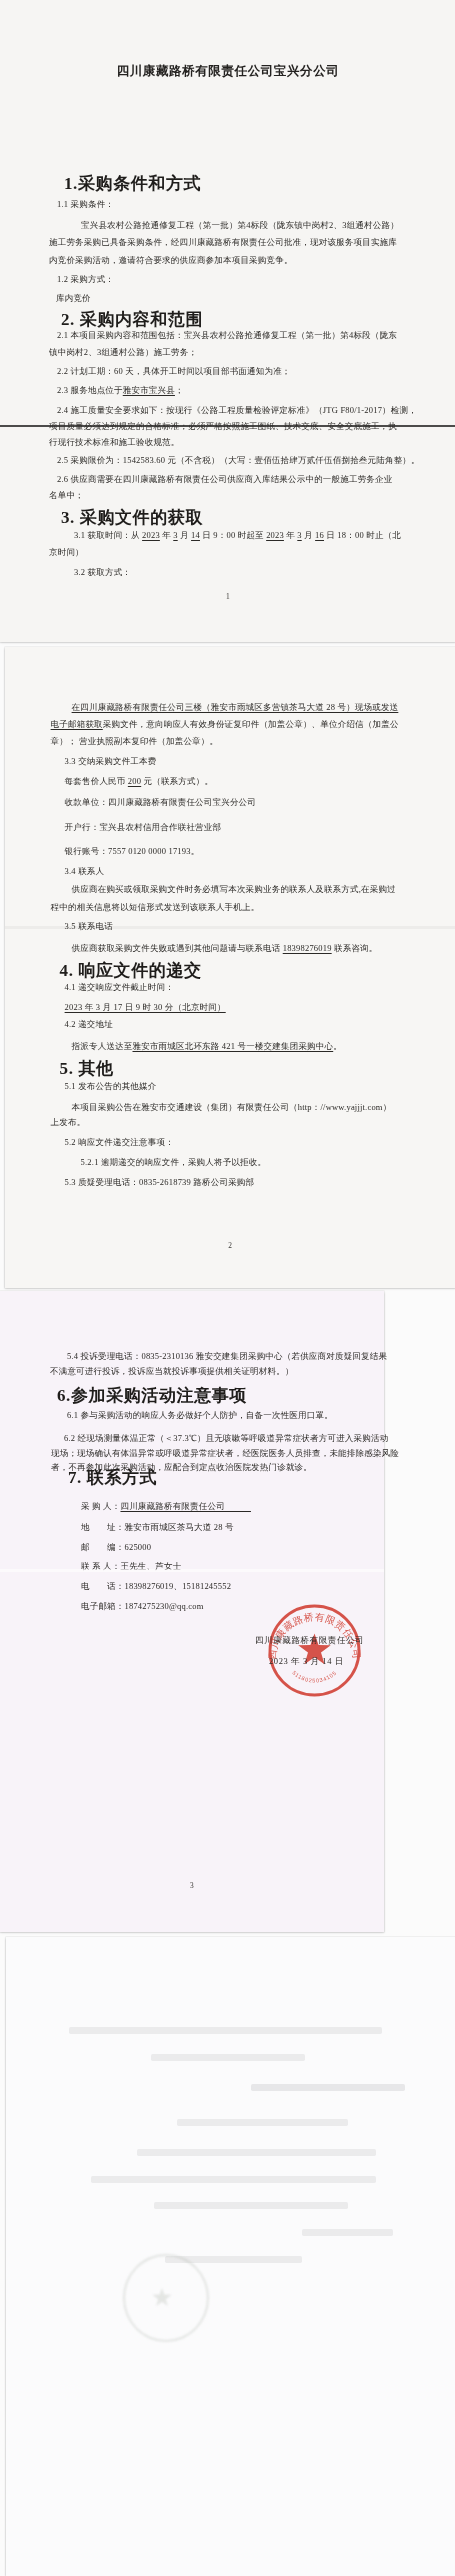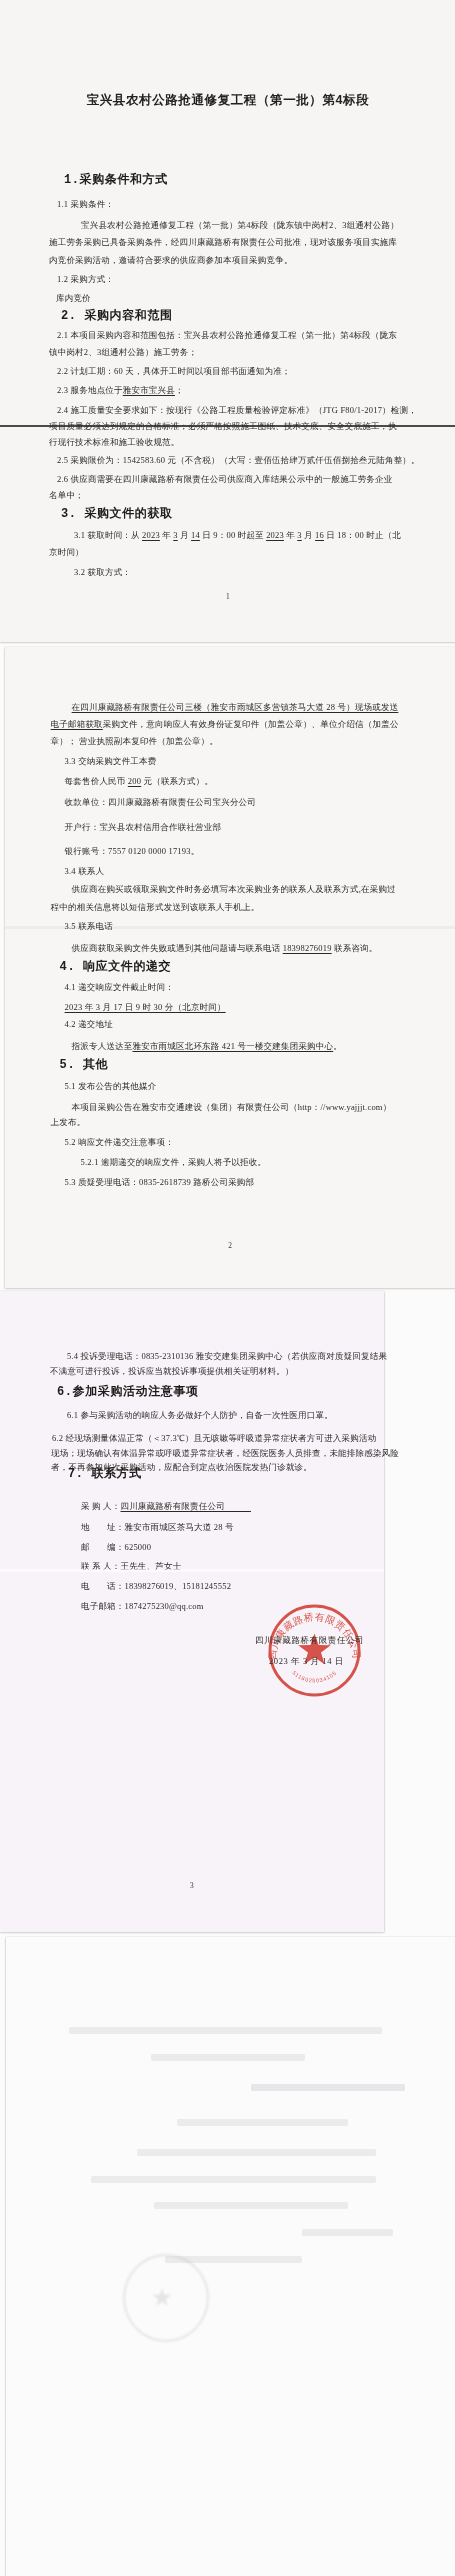--- a/index.html
+++ b/index.html
@@ -4,42 +4,42 @@
 <style>
   html,body{margin:0;padding:0;background:#f3f2f1;}
   #canvas{position:relative;width:456px;height:2576px;background:#fbfbfb;overflow:hidden;
           font-family:"Liberation Serif",serif;color:#2b2926;}
   .page{position:absolute;box-shadow:0 0 0 0.6px rgba(0,0,0,.07),0 1.1px 2.3px rgba(0,0,0,.22);}
   #page1{left:0;top:0;width:456px;height:642px;background:#f6f5f3;}
   #page2{left:4.6px;top:647px;width:451px;height:641px;background:#f7f6f4;}
   #page3{left:0;top:1291px;width:384px;height:641px;background:#f8f3f9;}
   #page4{left:5.7px;top:1937px;width:450px;height:639px;background:#fbfbfc;}
   .line{position:absolute;white-space:nowrap;font-size:8.5px;letter-spacing:0.2px;line-height:1.25;}
-  .hd{font-family:Liberation Mono, monospace;font-weight:700;font-size:12px;color:#1f1d1b;letter-spacing:0.6px;}
+  .hd{font-family:Liberation Serif, serif;font-weight:700;font-size:17px;color:#1f1d1b;letter-spacing:0.6px;}
   .title{left:0;width:100%;text-align:center;font-family:"Liberation Sans",sans-serif;
          font-weight:700;font-size:12.5px;color:#242220;letter-spacing:0.6px;}
   .pn{left:0;width:100%;text-align:center;font-size:7.4px;color:#3a3835;}
   .u{text-decoration:underline;text-underline-offset:1.7px;text-decoration-thickness:0.6px;}
   .scanline{position:absolute;left:0;width:456px;height:1.7px;background:#2e2d2c;opacity:.85;}
   .faintband{position:absolute;left:0;width:100%;}
   .ghostbar{position:absolute;height:6.8px;background:#ebebec;border-radius:1.7px;filter:blur(0.6px);}
   .ghoststamp{position:absolute;width:82px;height:84px;border:2.8px solid rgba(158,168,156,.25);
               border-radius:50%;filter:blur(0.9px);}
   .ghoststar{position:absolute;left:26px;top:27px;font-size:25px;color:rgba(158,168,156,.25);
              font-family:"DejaVu Sans",sans-serif;}
   .sig{position:absolute;white-space:nowrap;font-size:8.5px;color:#2b2926;letter-spacing:0.6px;}
   svg text{font-family:"Liberation Sans",sans-serif;}
 </style>
 </head>
 <body>
 
 <div id="canvas">
 
   <div class="page" id="page1">
-    <div class="line title" style="top:93px">宝兴县农村公路抢通修复工程（第一批）第4标段</div>
+    <div class="line title" style="top:64px">四川康藏路桥有限责任公司宝兴分公司</div>
 
     <div class="line hd" style="left:64px;top:173px">1.采购条件和方式</div>
     <div class="line" style="left:57px;top:199px">1.1 采购条件：</div>
     <div class="line" style="left:81px;top:220px">宝兴县农村公路抢通修复工程（第一批）第4标段（陇东镇中岗村2、3组通村公路）</div>
     <div class="line" style="left:49px;top:237px">施工劳务采购已具备采购条件，经四川康藏路桥有限责任公司批准，现对该服务项目实施库</div>
     <div class="line" style="left:49px;top:255px">内竞价采购活动，邀请符合要求的供应商参加本项目采购竞争。</div>
     <div class="line" style="left:57px;top:274px">1.2 采购方式：</div>
     <div class="line" style="left:56px;top:293px">库内竞价</div>
 
     <div class="line hd" style="left:61px;top:309px">2. 采购内容和范围</div>
@@ -99,21 +99,21 @@
     <div class="line pn" style="top:594px">2</div>
     <div class="faintband" style="top:279px;height:2.8px;background:rgba(0,0,0,.04)"></div>
   </div>
 
   <div class="page" id="page3">
     <div class="line" style="left:67px;top:60px">5.4 投诉受理电话：0835-2310136 雅安交建集团采购中心（若供应商对质疑回复结果</div>
     <div class="line" style="left:50px;top:75px">不满意可进行投诉，投诉应当就投诉事项提供相关证明材料。）</div>
 
     <div class="line hd" style="left:57px;top:94px">6.参加采购活动注意事项</div>
     <div class="line" style="left:67px;top:119px">6.1 参与采购活动的响应人务必做好个人防护，自备一次性医用口罩。</div>
-    <div class="line" style="left:52px;top:142px">6.2 经现场测量体温正常（＜37.3℃）且无咳嗽等呼吸道异常症状者方可进入采购活动</div>
+    <div class="line" style="left:64px;top:142px">6.2 经现场测量体温正常（＜37.3℃）且无咳嗽等呼吸道异常症状者方可进入采购活动</div>
     <div class="line" style="left:51px;top:157px">现场；现场确认有体温异常或呼吸道异常症状者，经医院医务人员排查，未能排除感染风险</div>
     <div class="line" style="left:51px;top:171px">者，不再参加此次采购活动，应配合到定点收治医院发热门诊就诊。</div>
 
     <div class="line hd" style="left:68px;top:176px">7. 联系方式</div>
     <div class="line" style="left:81px;top:210px"><span>采 购 人：</span><span class="u">四川康藏路桥有限责任公司　　　</span></div>
     <div class="line" style="left:81px;top:231px">地　　址：雅安市雨城区茶马大道 28 号</div>
     <div class="line" style="left:81px;top:251px">邮　　编：625000</div>
     <div class="line" style="left:81px;top:270px">联 系 人：王先生、芦女士</div>
     <div class="line" style="left:81px;top:290px">电　　话：18398276019、15181245552</div>
     <div class="line" style="left:81px;top:310px">电子邮箱：1874275230@qq.com</div>

